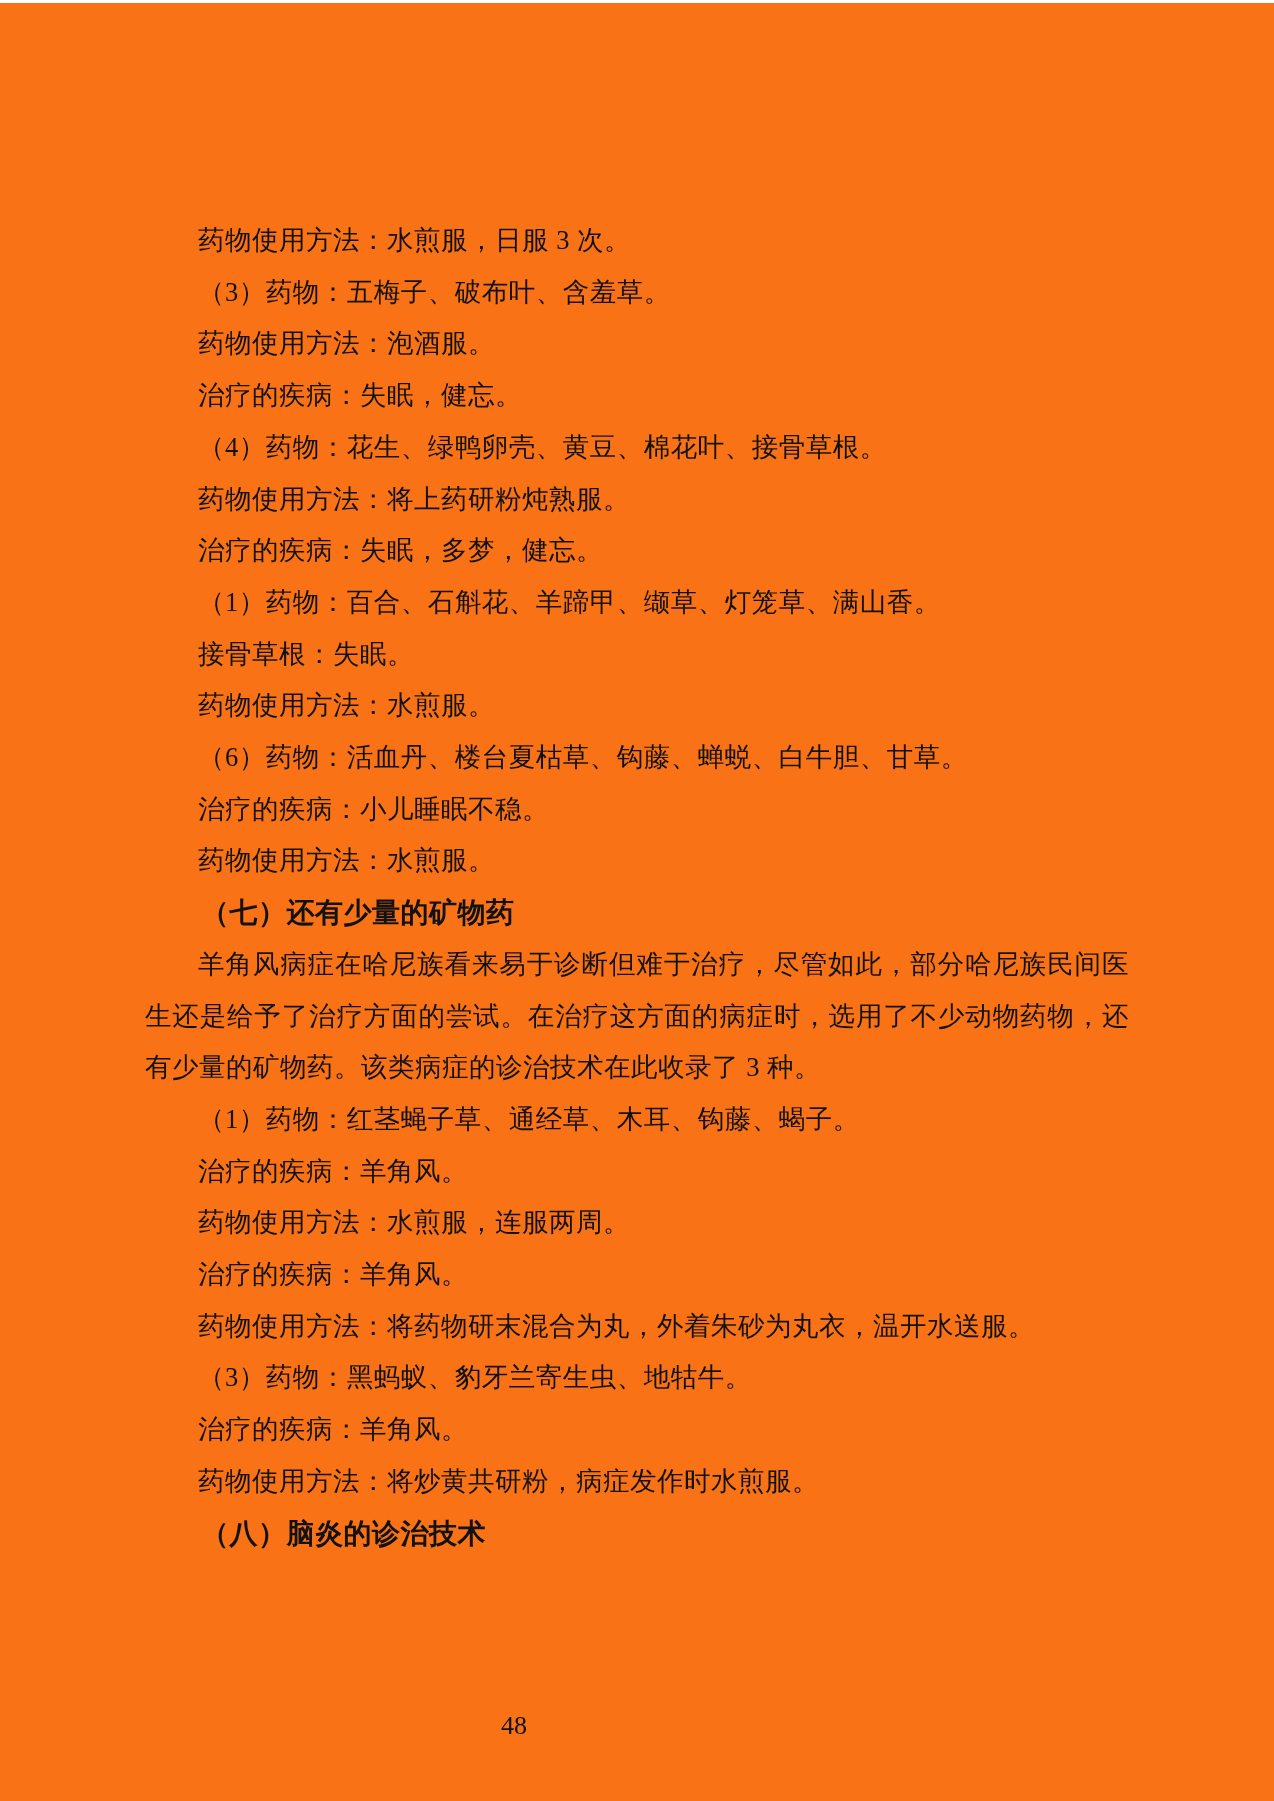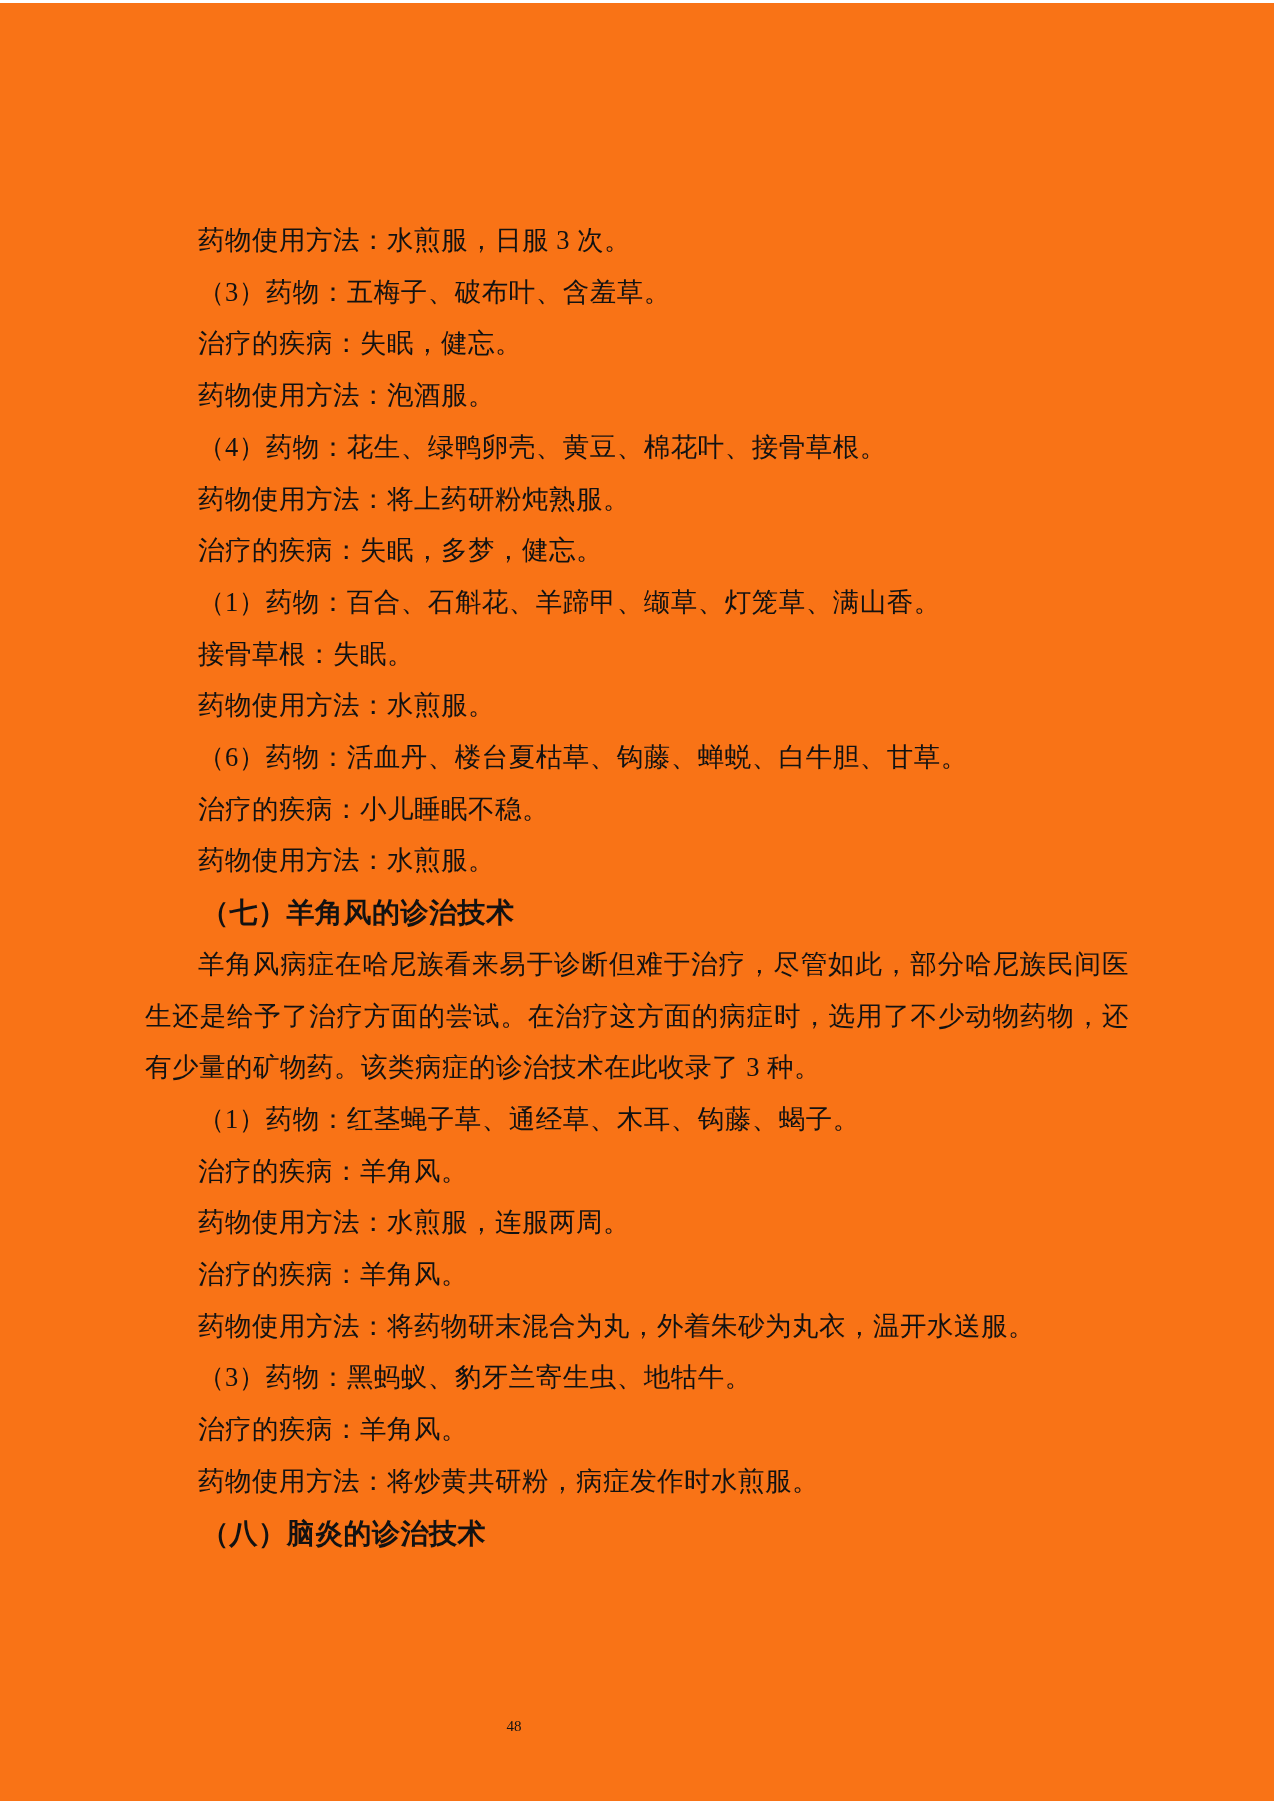--- a/index.html
+++ b/index.html
@@ -43,45 +43,45 @@
   }
   .content p.paragraph {
     text-align: justify;
   }
   .page-number {
     position: absolute;
     left: 0;
     top: 1708px;
     width: 1028px;
     text-align: center;
-    font-size: 15px;
+    font-size: 26px;
     line-height: 30px;
     font-family: "Liberation Serif", "DejaVu Serif", serif;
     color: #121212;
   }
 </style>
 </head>
 <body>
 
 <div class="page">
   <div class="content">
     <p class="entry">药物使用方法：水煎服，日服 3 次。</p>
     <p class="entry">（3）药物：五梅子、破布叶、含羞草。</p>
+    <p class="entry">药物使用方法：泡酒服。</p>
     <p class="entry">治疗的疾病：失眠，健忘。</p>
-    <p class="entry">药物使用方法：泡酒服。</p>
     <p class="entry">（4）药物：花生、绿鸭卵壳、黄豆、棉花叶、接骨草根。</p>
     <p class="entry">药物使用方法：将上药研粉炖熟服。</p>
     <p class="entry">治疗的疾病：失眠，多梦，健忘。</p>
     <p class="entry">（1）药物：百合、石斛花、羊蹄甲、缬草、灯笼草、满山香。</p>
     <p class="entry">接骨草根：失眠。</p>
     <p class="entry">药物使用方法：水煎服。</p>
     <p class="entry">（6）药物：活血丹、楼台夏枯草、钩藤、蝉蜕、白牛胆、甘草。</p>
     <p class="entry">治疗的疾病：小儿睡眠不稳。</p>
     <p class="entry">药物使用方法：水煎服。</p>
-    <p class="heading">（七）羊角风的诊治技术</p>
+    <p class="heading">（七）还有少量的矿物药</p>
     <p class="paragraph">羊角风病症在哈尼族看来易于诊断但难于治疗，尽管如此，部分哈尼族民间医生还是给予了治疗方面的尝试。在治疗这方面的病症时，选用了不少动物药物，还有少量的矿物药。该类病症的诊治技术在此收录了 3 种。</p>
     <p class="entry">（1）药物：红茎蝇子草、通经草、木耳、钩藤、蝎子。</p>
     <p class="entry">治疗的疾病：羊角风。</p>
     <p class="entry">药物使用方法：水煎服，连服两周。</p>
     <p class="entry">治疗的疾病：羊角风。</p>
     <p class="entry">药物使用方法：将药物研末混合为丸，外着朱砂为丸衣，温开水送服。</p>
     <p class="entry">（3）药物：黑蚂蚁、豹牙兰寄生虫、地牯牛。</p>
     <p class="entry">治疗的疾病：羊角风。</p>
     <p class="entry">药物使用方法：将炒黄共研粉，病症发作时水煎服。</p>
     <p class="heading">（八）脑炎的诊治技术</p>

